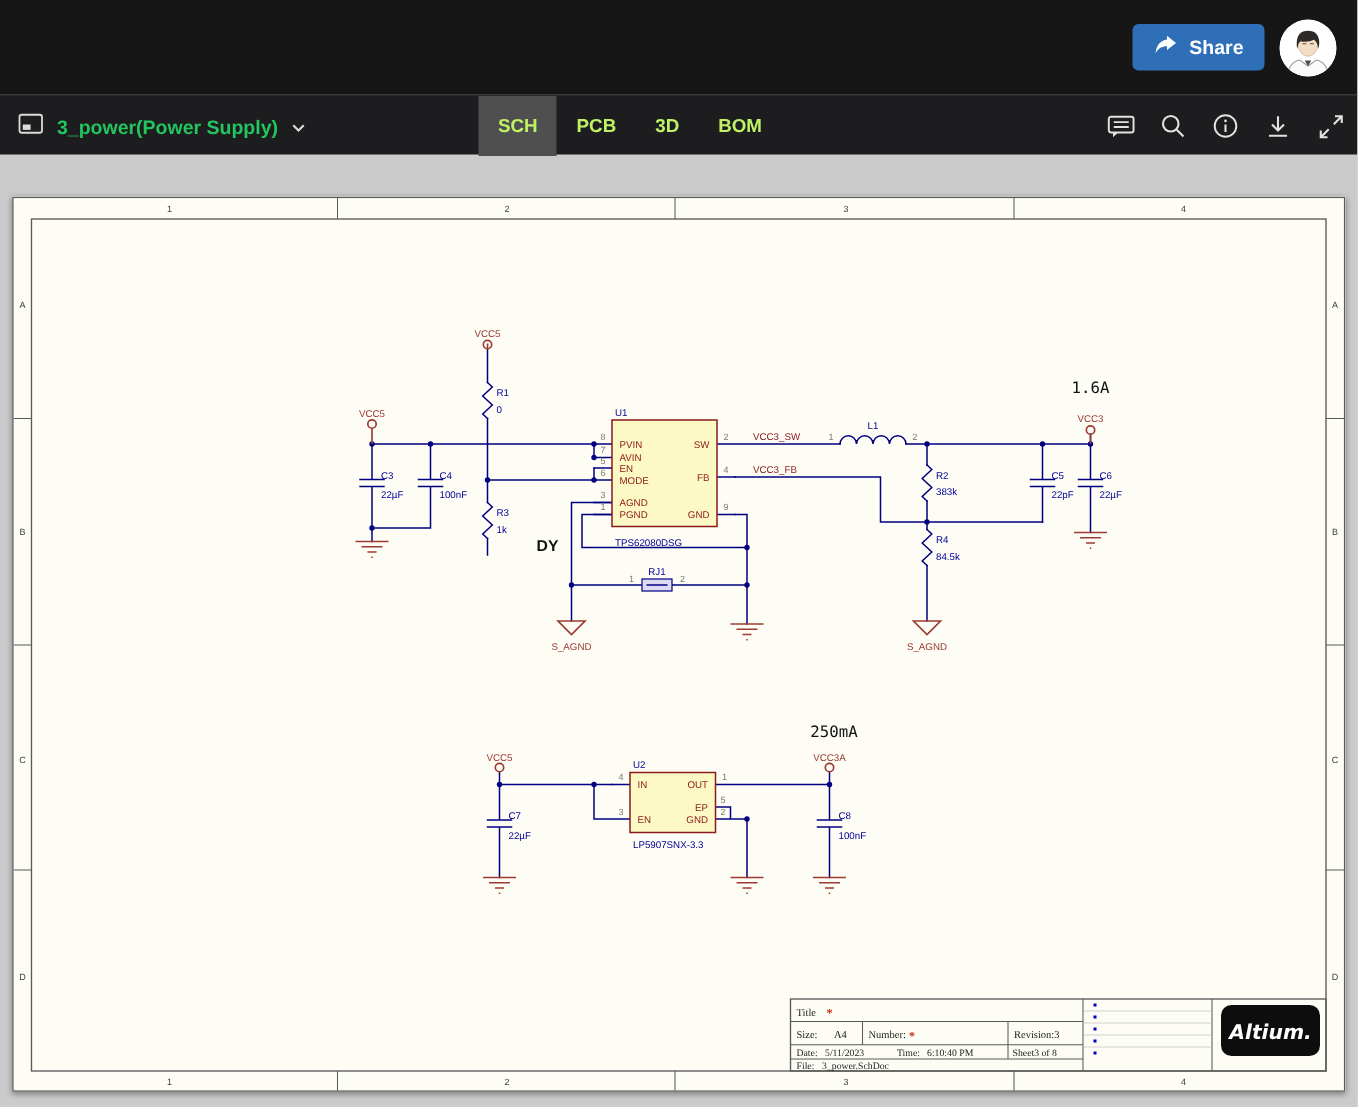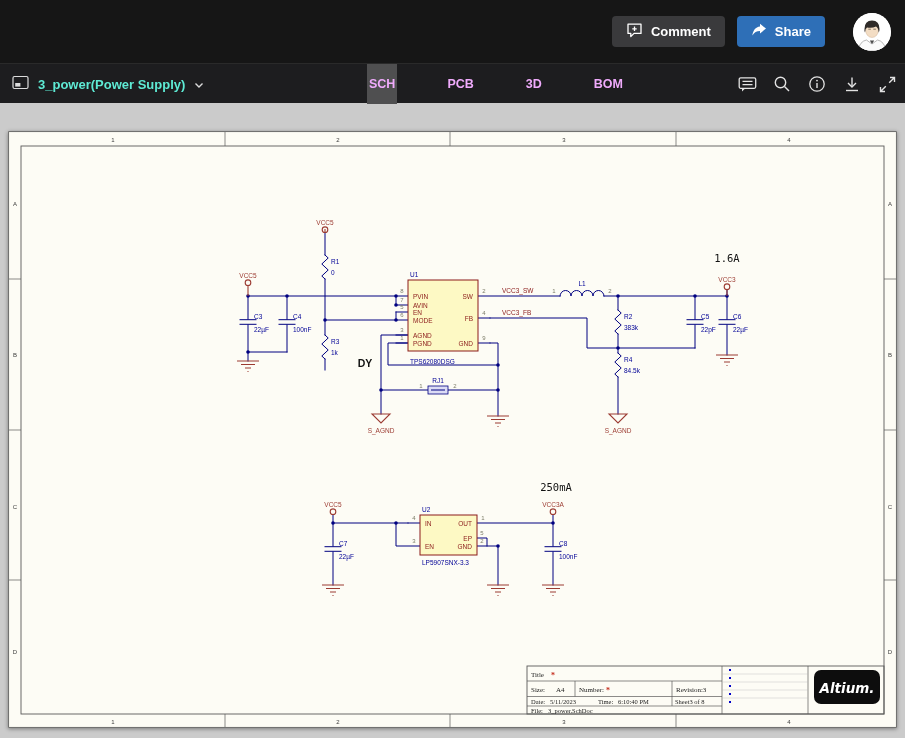--- a/index.html
+++ b/index.html
@@ -2,27 +2,27 @@
 <html><head>
 <meta charset="utf-8">
 <style>
   html,body{margin:0;padding:0;background:#cbcbcb;}
   .app{position:relative;width:905px;height:738px;overflow:hidden;font-family:"Liberation Sans",sans-serif;background:#cbcbcb;}
   
   .topbar{position:absolute;top:0;left:0;width:905px;height:63px;background:#161616;display:flex;align-items:center;}
   .topbar .spacer{flex:1;}
   .btn{display:flex;align-items:center;gap:8px;height:31px;padding:0 14px;border:none;border-radius:4px;color:#fff;font-size:13px;font-weight:700;font-family:"Liberation Sans",sans-serif;cursor:pointer;}
   .btn.comment{background:#3a3a3c;margin-right:12px;}
-  .btn.share{background:#2e6fb7;margin-right:28px;}
+  .btn.share{background:#2e6fb7;margin-right:10px;}
   .avatar{width:38px;height:38px;border-radius:50%;overflow:hidden;background:#fff;margin-right:14px;cursor:pointer;flex:none;}
   
   .toolbar{position:absolute;top:63px;left:0;width:905px;height:40px;background:#1d1d1f;border-top:1px solid #2a2a2a;box-sizing:border-box;}
-  .docsel{position:absolute;left:12px;top:0;height:40px;display:flex;align-items:center;gap:9px;color:#5eead4;font-size:13px;font-weight:700;cursor:pointer;}
+  .docsel{position:absolute;left:12px;top:0;height:40px;display:flex;align-items:center;gap:9px;color:#22c55e;font-size:13px;font-weight:700;cursor:pointer;}
   .tabs{position:absolute;left:319px;top:0;height:40px;display:flex;}
-  .tab{height:40px;line-height:40px;padding:0 2px;color:#f0abfc;font-size:12.5px;font-weight:700;cursor:pointer;margin-left:48px;}
+  .tab{height:40px;line-height:40px;padding:0 13px;color:#bef264;font-size:12.5px;font-weight:700;cursor:pointer;}
   .tab.active{background:#4f4f50;}
   .tools{position:absolute;right:8px;top:0;height:40px;display:flex;align-items:center;gap:15px;}
   .toolbtn{width:20px;height:20px;display:flex;align-items:center;justify-content:center;cursor:pointer;}
   
   .canvas{position:absolute;top:121px;left:0;width:905px;height:635px;background:#cbcbcb;}
   .sheetwrap{position:absolute;left:8px;top:10px;width:889px;height:597px;background:#fdfcf5;box-shadow:0 1px 4px rgba(0,0,0,.4);}
   svg text{user-select:none;}
   
   .w{stroke:#000080;stroke-width:1;fill:none;stroke-linecap:square;}
   .dot{fill:#000080;stroke:none;}
@@ -44,29 +44,20 @@
   .fline{stroke:#b5b5b5;stroke-width:0.4;}
   .ntie{fill:#dcdcf5;stroke:#000080;stroke-width:0.8;}
 </style>
 </head>
 <body>
 
 <div class="app">
 
   <header class="topbar">
     <div class="spacer"></div>
-    <button class="btn comment">
-      <span>
-        <svg width="17" height="16" viewBox="0 0 17 16">
-            <path d="M2,2.2 h13 v9.2 h-7 l-3.2,3.2 v-3.2 h-2.8 z" stroke="#fff" fill="none" stroke-width="1.3" stroke-linejoin="round"></path>
-            <path d="M8.5,4.6 v4.4 M6.3,6.8 h4.4" stroke="#fff" stroke-width="1.3"></path>
-          </svg>
-      </span>
-      <span>Comment</span>
-    </button>
     <button class="btn share">
       <span>
         <svg width="16" height="14" viewBox="0 0 16 14">
             <path d="M9,0.8 L15,5.6 L9,10.4 V7.9 C5.6,7.9 3.2,9.2 1.4,12.6 C1.8,7.4 4.6,3.9 9,3.4 Z" fill="#fff"></path>
           </svg>
       </span>
       <span>Share</span>
     </button>
     <div class="avatar">
       <svg width="38" height="38" viewBox="0 0 38 38">

